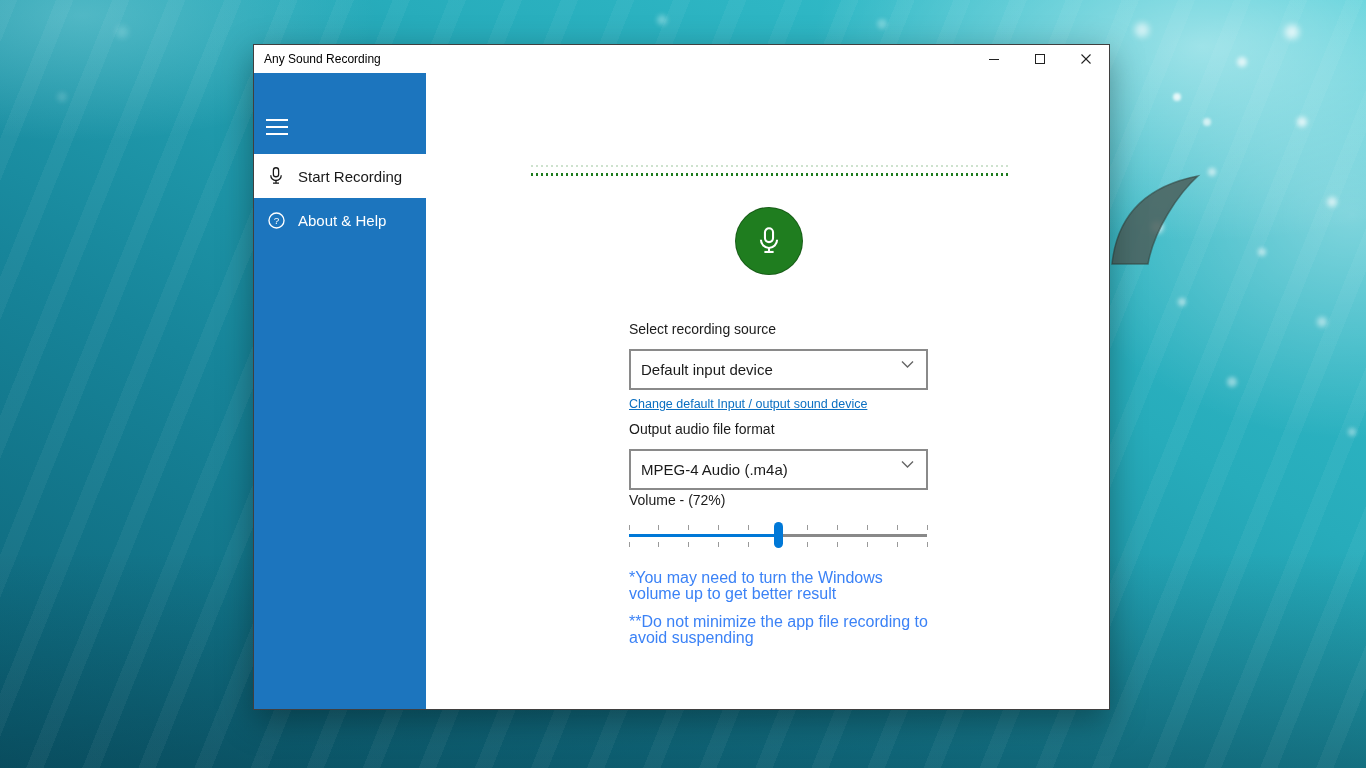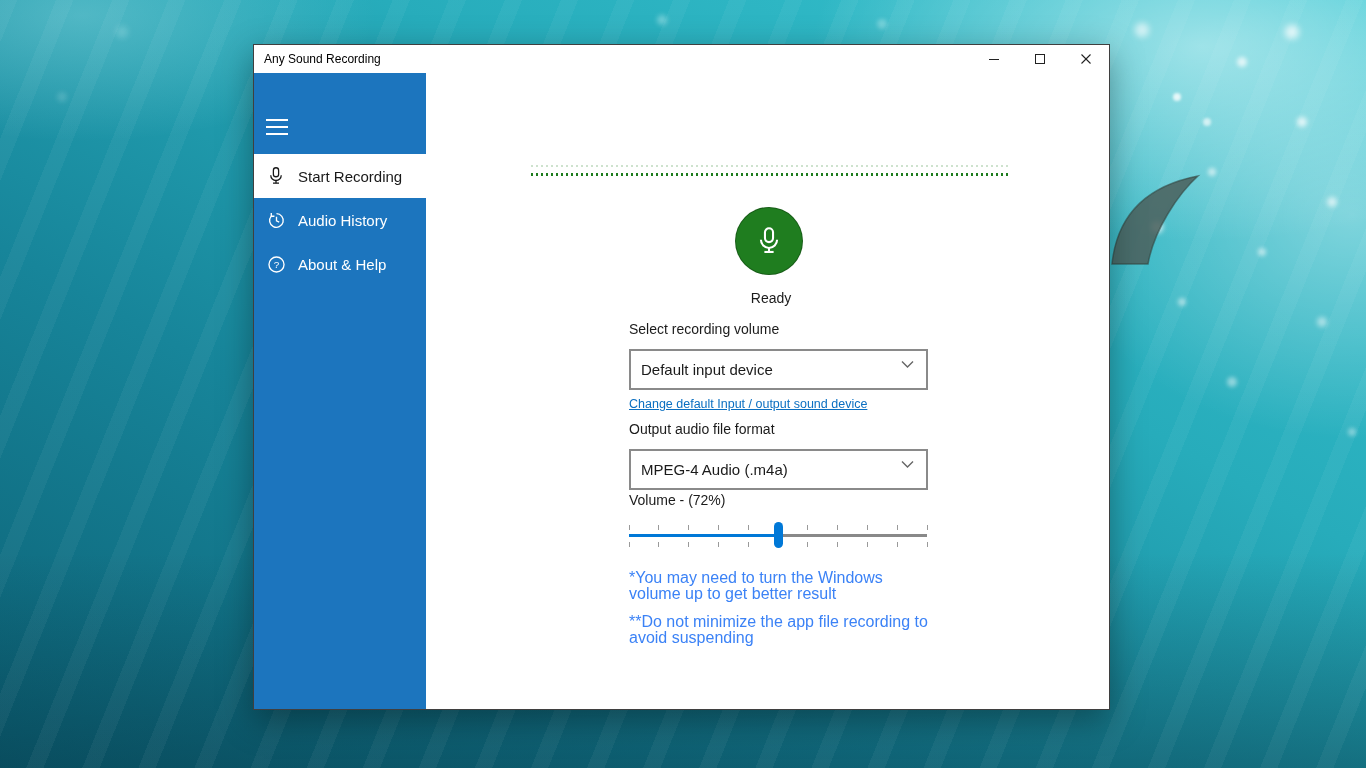--- a/index.html
+++ b/index.html
@@ -165,30 +165,20 @@
             <svg width="18" height="20" viewBox="0 0 24 26" fill="none" stroke="currentColor" stroke-width="1.7">
               <rect x="8.5" y="2" width="7" height="12" rx="3.5"></rect>
               <path d="M5 12 a7 7 0 0 0 14 0"></path>
               <line x1="12" y1="19" x2="12" y2="22.5"></line>
               <line x1="8" y1="22.5" x2="16" y2="22.5"></line>
             </svg>
           </span>
           <span class="nav-label">Start Recording</span>
         </div>
 
-        <div class="nav-item">
-          <span class="nav-icon">
-            <svg width="19" height="19" viewBox="0 0 24 24" fill="none" stroke="currentColor" stroke-width="1.7">
-              <path d="M5.4 6.4 A 8.6 8.6 0 1 0 12 3.4"></path>
-              <polyline points="5.4,2.6 5.4,6.6 9.4,6.6"></polyline>
-              <polyline points="12,7.4 12,12.4 15.4,14"></polyline>
-            </svg>
-          </span>
-          <span class="nav-label">Audio History</span>
-        </div>
 
         <div class="nav-item">
           <span class="nav-icon">
             <svg width="19" height="19" viewBox="0 0 24 24" fill="none" stroke="currentColor" stroke-width="1.7">
               <circle cx="12" cy="12" r="9.5"></circle>
               <text x="12" y="16.3" text-anchor="middle" font-size="12.5" font-family="Liberation Sans, sans-serif" fill="currentColor" stroke="none">?</text>
             </svg>
           </span>
           <span class="nav-label">About &amp; Help</span>
         </div>
@@ -199,23 +189,22 @@
         <div class="wave-line solid"></div>
 
         <button class="record-btn">
           <svg width="28" height="30" viewBox="0 0 24 26" fill="none" stroke="#ffffff" stroke-width="1.8">
             <rect x="8.5" y="2" width="7" height="12" rx="3.5"></rect>
             <path d="M5 12 a7 7 0 0 0 14 0"></path>
             <line x1="12" y1="19" x2="12" y2="22.5"></line>
             <line x1="8" y1="22.5" x2="16" y2="22.5"></line>
           </svg>
         </button>
-        <div class="status-text">Ready</div>
-
-        <div class="field-label label-source">Select recording volume</div>
+
+        <div class="field-label label-source">Select recording source</div>
         <div class="dropdown dd-source">
           <span class="dd-value">Default input device</span>
           <svg class="dd-chevron" width="13" height="9" viewBox="0 0 13 9">
               <polyline points="1,1.5 6.5,7 12,1.5" fill="none" stroke="#666" stroke-width="1.4"></polyline>
             </svg>
         </div>
 
         <a class="change-link">Change default Input / output sound device</a>
 
         <div class="field-label label-format">Output audio file format</div>

